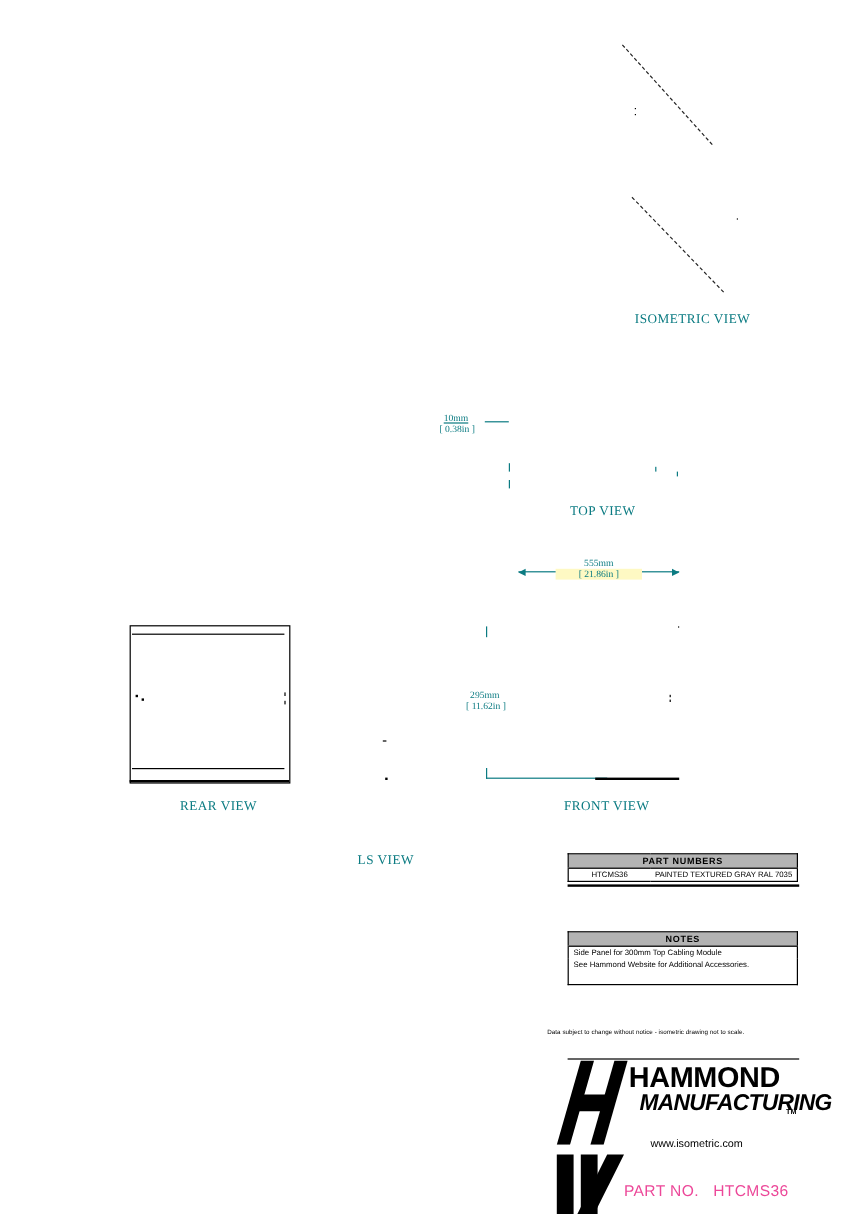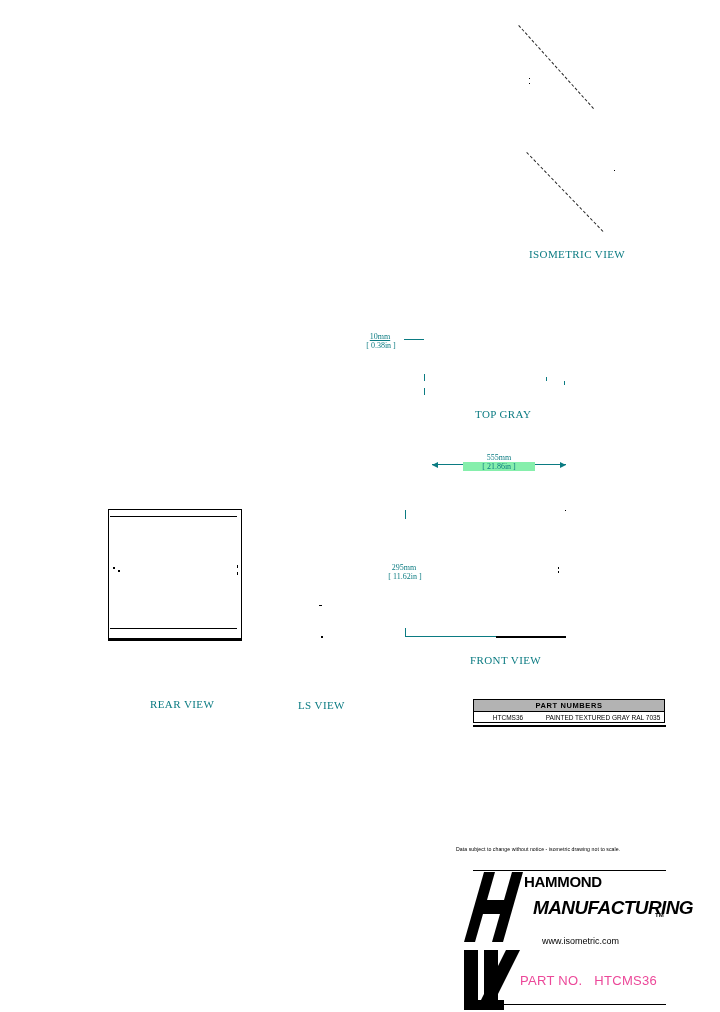--- a/index.html
+++ b/index.html
@@ -9,21 +9,21 @@
   }
   body {
     width: 720px;
     height: 1012px;
     position: relative;
     font-family: "Liberation Serif", serif;
     overflow: hidden;
   }
   .sheet {
     position: absolute;
-    left: 0; top: 4px;
+    left: 0; top: 16px;
     width: 720px;
     height: 804px;
     background: #ffffff;
   }
 
   
   .view-label {
     position: absolute;
     color: #0b7b82;
     font-family: "Liberation Serif", serif;
@@ -106,21 +106,21 @@
     letter-spacing: .05px;
   }
   .rule { position: absolute; background: #000; }
   .brand-name {
     position: absolute;
     font-family: "Liberation Sans", sans-serif;
     font-weight: bold;
     color: #000;
     white-space: nowrap;
   }
-  .brand-1 { font-size: 15px; letter-spacing: -0.3px; }
+  .brand-1 { font-size: 24px; letter-spacing: -0.3px; }
   .brand-2 { font-size: 19px; font-style: italic; letter-spacing: -0.6px; margin-left: 12px; }
   .tm {
     position: absolute;
     font-family: "Liberation Sans", sans-serif;
     font-size: 6px;
     font-weight: bold;
     color: #000;
   }
   .website {
     position: absolute;
@@ -159,41 +159,41 @@
 
     <div class="dim-text" style="left:358px; top:328px; width:44px;text-decoration:underline;">10mm</div>
     <div class="dim-text" style="left:356px; top:337px; width:50px;">[ 0.38in ]</div>
     <div class="dim-line" style="left:404px; top:335px; width:20px; height:1px;"></div>
 
     <div class="tiny-tick-teal" style="left:424px; top:370px; width:1px; height:7px;"></div>
     <div class="tiny-tick-teal" style="left:424px; top:384px; width:1px; height:7px;"></div>
     <div class="tiny-tick-teal" style="left:546px; top:373px; width:1px; height:4px;"></div>
     <div class="tiny-tick-teal" style="left:564px; top:377px; width:1px; height:4px;"></div>
 
-    <div class="view-label" style="left:475px; top:404px;">TOP GRAY</div>
+    <div class="view-label" style="left:475px; top:404px;">TOP VIEW</div>
   </div>
 
   <div>
     <div class="dim-line" style="left:432px; top:460px; width:134px; height:1px;"></div>
     <div class="arrow-l" style="left:432px; top:457.5px;"></div>
     <div class="arrow-r" style="left:560px; top:457.5px;"></div>
     <div class="dim-text" style="left:466px; top:449px; width:66px; background:#ffffff;">555mm</div>
-    <div class="dim-text" style="left:463px; top:458px; width:72px; background:#86efac;text-align:center;">[ 21.86in ]</div>
+    <div class="dim-text" style="left:463px; top:458px; width:72px; background:#fef9c3;text-align:center;">[ 21.86in ]</div>
   </div>
 
   <div>
     <div class="geo-rect" style="left:108px; top:505px; width:132px; height:130px;"></div>
     <div class="geo-line" style="left:110px; top:512px; width:127px; height:1px;"></div>
     <div class="geo-line" style="left:110px; top:624px; width:127px; height:1px;"></div>
     <div class="geo-line" style="left:108px; top:634px; width:133px; height:2px;"></div>
     <div class="tiny-tick" style="left:113px; top:563px; width:2px; height:2px;"></div>
     <div class="tiny-tick" style="left:118px; top:566px; width:2px; height:2px;"></div>
     <div class="tiny-tick" style="left:237px; top:561px; width:1px; height:3px;"></div>
     <div class="tiny-tick" style="left:237px; top:568px; width:1px; height:3px;"></div>
-    <div class="view-label" style="left:150px; top:650px;margin-top:44px;">REAR VIEW</div>
+    <div class="view-label" style="left:150px; top:650px;">REAR VIEW</div>
   </div>
 
   <div>
     <div class="geo-line" style="left:319px; top:601px; width:3px; height:1px;"></div>
     <div class="geo-line" style="left:321px; top:632px; width:2px; height:2px;"></div>
     <div class="view-label" style="left:298px; top:650px;margin-top:45px;">LS VIEW</div>
   </div>
 
   <div>
     <div class="tiny-tick-teal" style="left:405px; top:506px; width:1px; height:9px;"></div>
@@ -218,20 +218,33 @@
       <td class="tbl-head" colspan="2">PART NUMBERS</td>
     </tr>
     <tr>
       <td class="tbl-row pn-cell-l">HTCMS36</td>
       <td class="tbl-row pn-cell-r">PAINTED TEXTURED GRAY RAL 7035</td>
     </tr>
   </tbody>
     </table>
   <div class="rule" style="left:473px; top:721px; width:193px; height:2px;"></div>
 
+  <table class="tbl" style="left:473px; top:760px; width:192px;" cellspacing="0" cellpadding="0">
+    <tbody>
+        <tr>
+      <td class="tbl-head">NOTES</td>
+    </tr>
+    <tr>
+      <td class="tbl-row" style="padding-left:4px;">Side Panel for 300mm Top Cabling Module</td>
+    </tr>
+    <tr>
+      <td class="tbl-row" style="padding-left:4px; padding-bottom:12px;">See Hammond Website for Additional Accessories.</td>
+    </tr>
+  </tbody>
+    </table>
 
   <div>
 
     <div class="disclaimer" style="left:456px; top:842px;">Data subject to change without notice - isometric drawing not to scale.</div>
 
     <div class="rule" style="left:473px; top:866px; width:193px; height:1px;"></div>
 
     <svg class="logo-svg" style="left:462px; top:866px;" width="62" height="72" viewBox="0 0 62 72">
       <polygon points="2,72 22,2 33,2 13,72" fill="#000000"></polygon>
       <polygon points="30,72 50,2 61,2 41,72" fill="#000000"></polygon>

